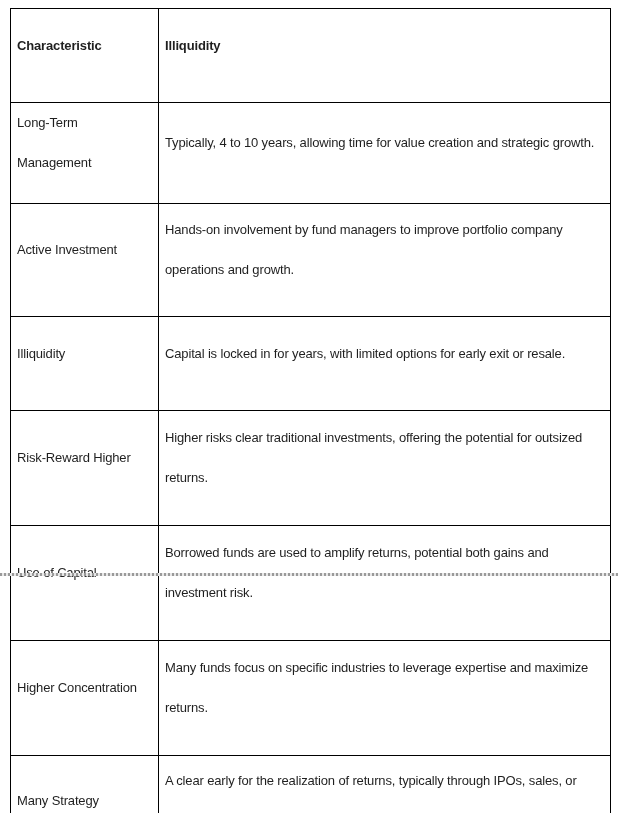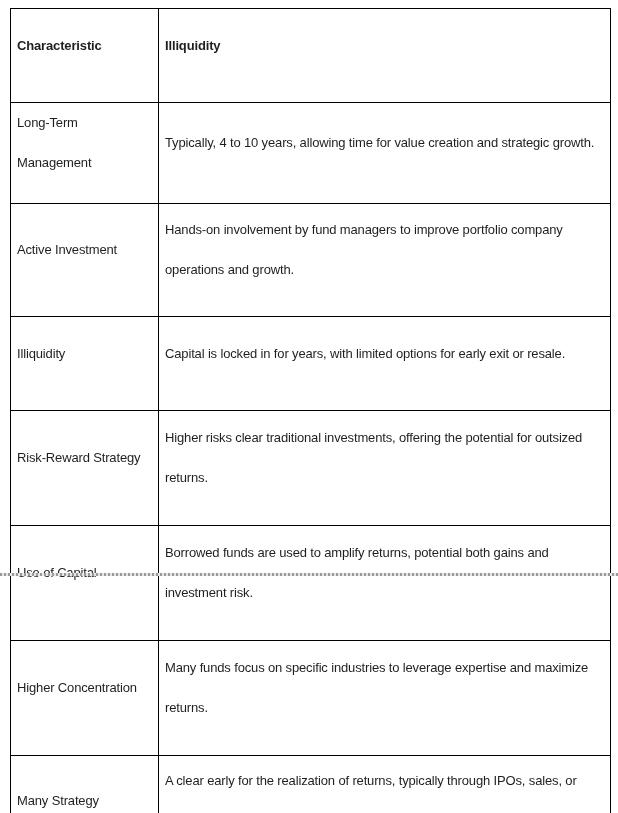--- a/index.html
+++ b/index.html
@@ -94,21 +94,21 @@
       <td>
         <div class="cell">Illiquidity</div>
       </td>
       <td>
         <div class="cell">Capital is locked in for years, with limited options for early exit or resale.</div>
       </td>
     </tr>
 
     <tr class="h115">
       <td>
-        <div class="cell">Risk-Reward Strategy</div>
+        <div class="cell">Risk-Reward Higher</div>
       </td>
       <td>
         <div class="cell">Higher risks clear traditional investments, offering the potential for outsized returns.</div>
       </td>
     </tr>
 
     <tr class="h115">
       <td>
         <div class="cell">Use of Capital</div>
       </td>

